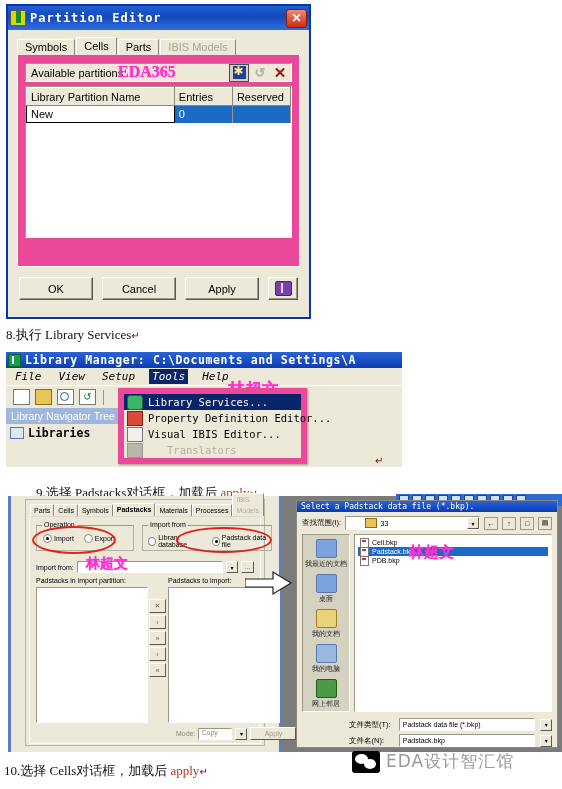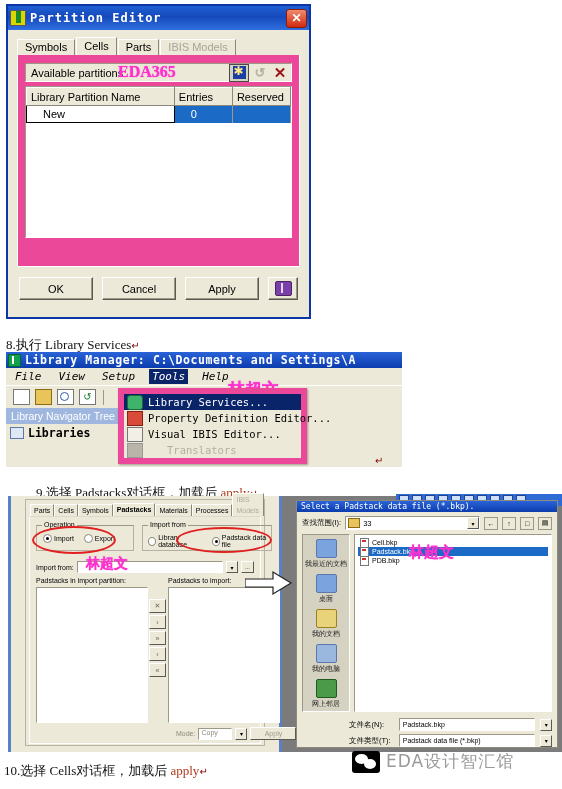--- a/index.html
+++ b/index.html
@@ -67,21 +67,21 @@
   
   .ptable{
     margin-top:4px;border:1px solid #9b9886;border-right-color:#fff;border-bottom-color:#fff;
     background:#fff;height:152px;box-sizing:border-box;
   }
   .ptable table{border-collapse:collapse;width:100%;font-size:11px;border-radius:10px;}
   .ptable th{
     background:#ece9d8;border:1px solid #fff;border-right-color:#8a8878;border-bottom-color:#8a8878;
     font-weight:normal;text-align:left;padding:1px 4px;height:15px;
   }
-  .ptable td{border-right:1px solid #9b9886;padding:1px 16px;height:14px;}
+  .ptable td{border-right:1px solid #9b9886;padding:1px 4px;height:14px;}
   .row-sel td.sel{background:#1b6ac6;color:#fff;}
   .cell-edit{border:1px solid #000 !important;background:#fff;}
 
   
   .pe-buttons{display:flex;align-items:center;gap:9px;margin-top:10px;padding:0 2px;}
   .btn95{
     height:21px;min-width:72px;background:#ece9d8;border:1px solid #fff;
     border-right-color:#5b5a52;border-bottom-color:#5b5a52;
     box-shadow:inset -1px -1px 0 #9b9886;
     font-size:11px;display:flex;align-items:center;justify-content:center;color:#000;
@@ -175,21 +175,21 @@
   
   #flow-arrow{left:245px;top:570px;width:48px;height:26px;}
 
   
   #file-dialog{left:296px;top:500px;width:262px;height:248px;background:#ece9d8;border:1px solid #8d8a7c;box-sizing:border-box;}
   .fd-title{height:11px;background:linear-gradient(180deg,#2a64d8,#0b3cae);color:#fff;
     font-family:"DejaVu Sans Mono",monospace;font-size:8px;padding-left:4px;line-height:11px;white-space:nowrap;overflow:hidden;}
   .fd-row{display:flex;align-items:center;gap:4px;padding:4px 5px 0 5px;}
   .fd-lbl{font-size:7.5px;white-space:nowrap;}
   .fd-combo{flex:1;height:12px;background:#fff;border:1px solid #9b9886;border-right-color:#fff;
-    border-bottom-color:#fff;display:flex;align-items:center;gap:3px;padding-left:2px;font-size:7.5px;}
+    border-bottom-color:#fff;display:flex;align-items:center;gap:3px;padding-left:19px;font-size:7.5px;}
   .fd-folder{width:10px;height:8px;background:#e8c45a;border:1px solid #8a6d12;}
   .fd-tool{width:12px;height:11px;border:1px solid #9b9886;background:#ece9d8;font-size:7px;
     display:flex;align-items:center;justify-content:center;}
   .fd-places{width:46px;background:#d6d2c2;border:1px solid #9b9886;border-right-color:#fff;
     border-bottom-color:#fff;display:flex;flex-direction:column;align-items:center;gap:5px;padding-top:4px;}
   .place{display:flex;flex-direction:column;align-items:center;gap:1px;}
   .place-ico{width:19px;height:17px;border:1px solid #5a77b0;background:#7ba3dd;border-radius:2px;}
   .place-lbl{font-size:7px;color:#222;white-space:nowrap;}
   .fd-files{flex:1;background:#fff;border:1px solid #9b9886;border-right-color:#fff;border-bottom-color:#fff;
     padding:3px;position:relative;}
@@ -272,21 +272,21 @@
       <div class="btn95">OK</div>
       <div class="btn95">Cancel</div>
       <div class="btn95">Apply</div>
       <div class="btn95 sq">
           <span class="book-ico"></span>
         </div>
     </div>
   </div>
 </div>
 
-<div class="abs doc-text" style="left:6px;top:336px;">
+<div class="abs doc-text" style="left:6px;top:326px;">
   <span>8.</span><span>执行</span>
   <span class="en">Library Services</span><span class="cr">↵</span>
 </div>
 
 <div class="abs" id="library-manager">
   <div class="lm-title">
     <span class="lm-ico"></span>
     <span>Library Manager: C:\Documents and Settings\A</span>
   </div>
   <div class="lm-menubar">
@@ -487,27 +487,27 @@
       <div class="file-item">
         <span class="file-ico"></span>
         <span>PDB.bkp</span>
       </div>
       <div class="abs wm-lin" style="left:54px;top:8px;font-size:15px;">林超文</div>
     </div>
   </div>
 
   <div class="fd-bottom">
     <div class="fd-brow">
+      <span class="fd-lbl" style="width:46px;">文件类型(T):</span>
+      <span class="fd-field">Padstack data file (*.bkp)</span>
+      <span class="combo-arrow">▾</span>
+    </div>
+    <div class="fd-brow">
       <span class="fd-lbl" style="width:46px;">文件名(N):</span>
       <span class="fd-field">Padstack.bkp</span>
-      <span class="combo-arrow">▾</span>
-    </div>
-    <div class="fd-brow">
-      <span class="fd-lbl" style="width:46px;">文件类型(T):</span>
-      <span class="fd-field">Padstack data file (*.bkp)</span>
       <span class="combo-arrow">▾</span>
     </div>
   </div>
 </div>
 
 <div class="abs doc-text" style="left:4px;top:762px;">
   <span>10.</span><span>选择</span>
   <span class="en">Cells</span><span>对话框，加载后</span>
   <span class="en red-apply">apply</span><span class="cr">↵</span>
 </div>

